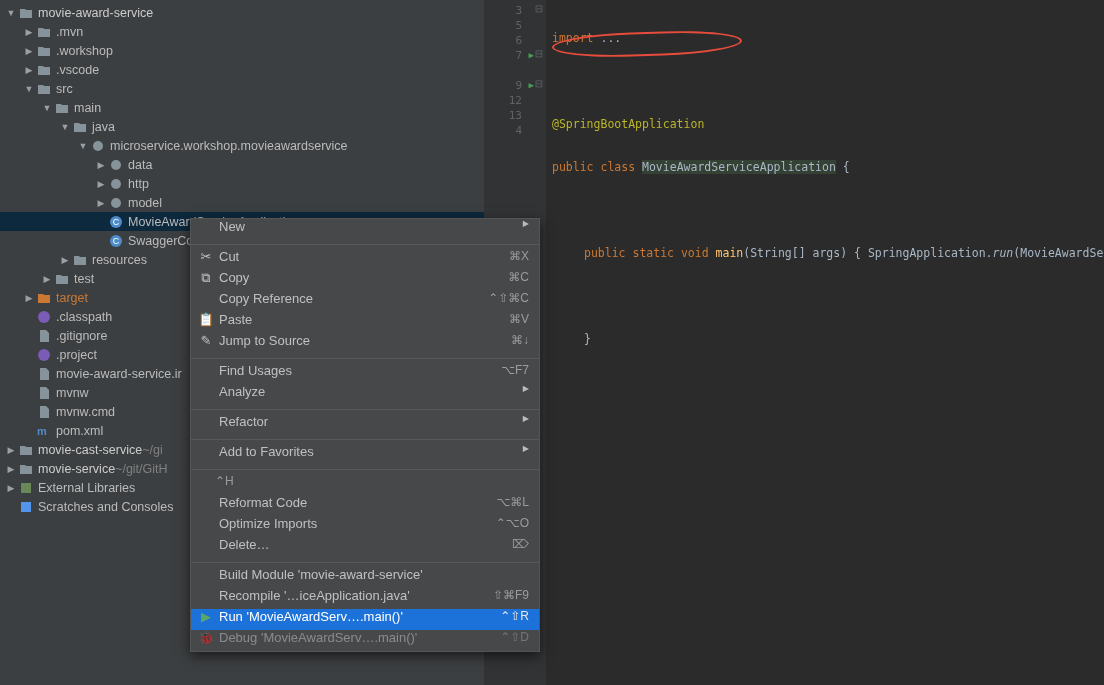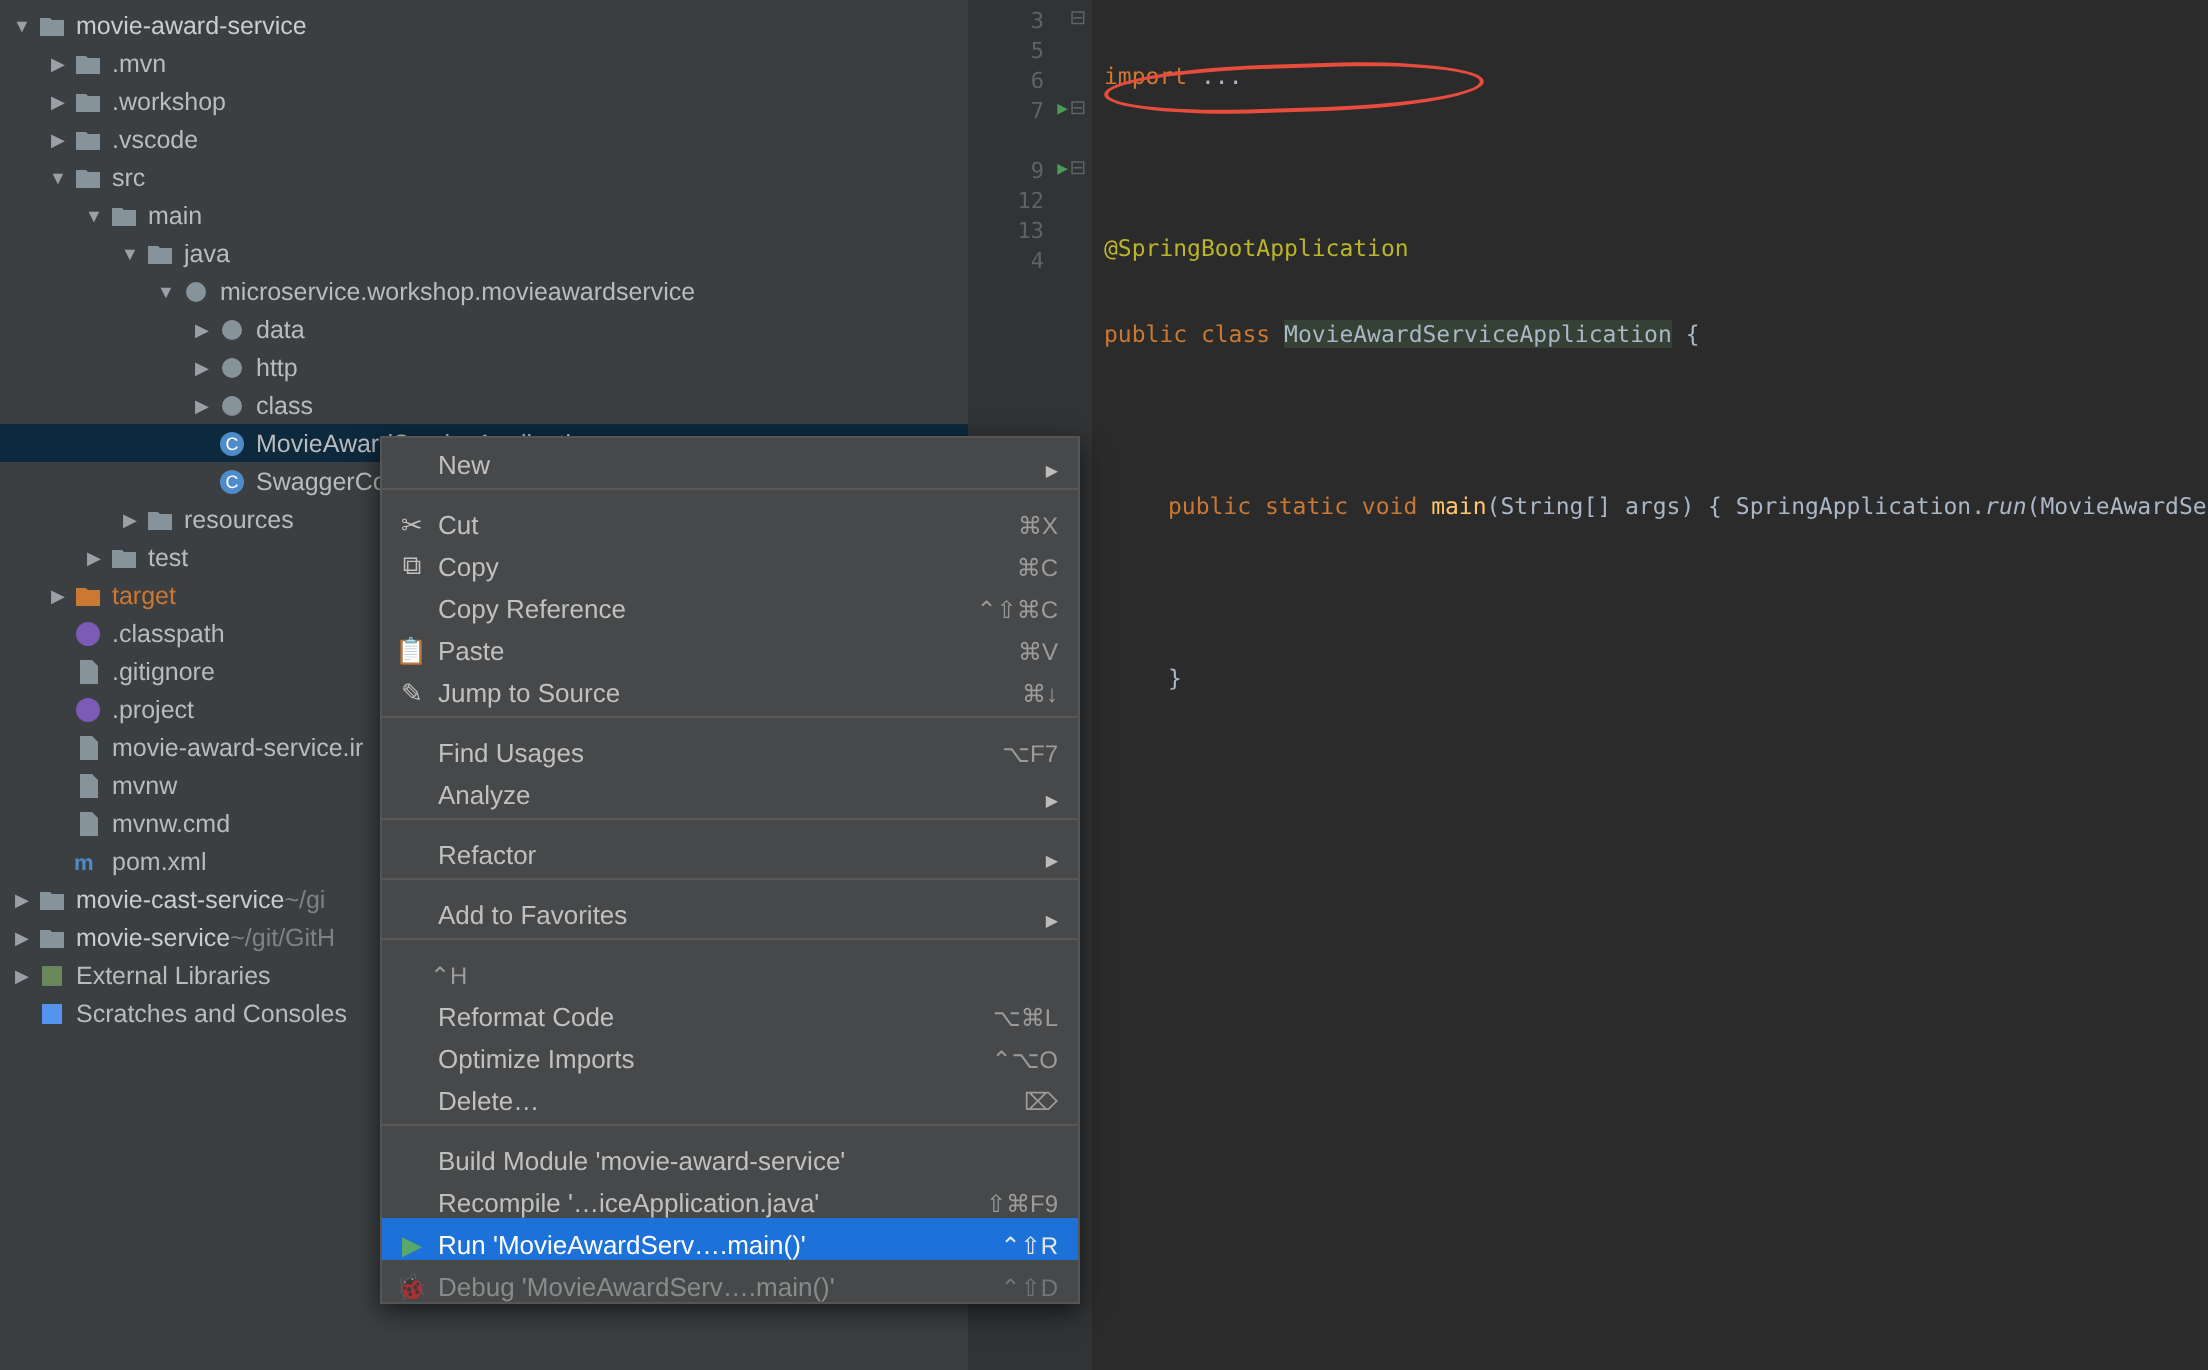--- a/index.html
+++ b/index.html
@@ -109,21 +109,21 @@
     top: 218px;
     width: 350px;
     background: #46484a;
     border: 1px solid #555;
     box-shadow: 0 4px 12px rgba(0,0,0,0.6);
     font-size: 13px;
     color: #c0c0c0;
   }
   .menu-item {
     display:flex;
-    align-items:flex-end;
+    align-items:flex-start;
     height: 21px;
     padding: 0 10px 0 6px;
   }
   .menu-item.highlight { background:#1d72da; color:#fff; }
   .menu-ico { width: 18px; display:inline-flex; justify-content:center; }
   .menu-lbl { flex: 1; padding-left: 4px; }
   .menu-sc { color:#9b9b9b; font-size: 12px; }
   .menu-item.highlight .menu-sc { color:#e8e8e8; }
   .menu-sub::after {
     content:"▶";
@@ -241,21 +241,21 @@
         <span class="lbl">http</span>
       </div>
       <div class="tree-row">
         <span class="tr-indent" style="width: 90px;"></span>
         <span class="chev">▶</span>
         <span class="icon">
           <svg width="14" height="14">
             <circle cx="7" cy="7" r="5" fill="#87939a"></circle>
           </svg>
         </span>
-        <span class="lbl">class</span>
+        <span class="lbl">model</span>
       </div>
       <div class="tree-row selected">
         <span class="tr-indent" style="width: 90px;"></span>
         <span class="chev"></span>
         <span class="icon">
           <svg width="14" height="14">
             <circle cx="7" cy="7" r="6" fill="#4e8cc9"></circle>
             <text x="7" y="10" font-size="9" text-anchor="middle" fill="#fff">C</text>
           </svg>
         </span>

